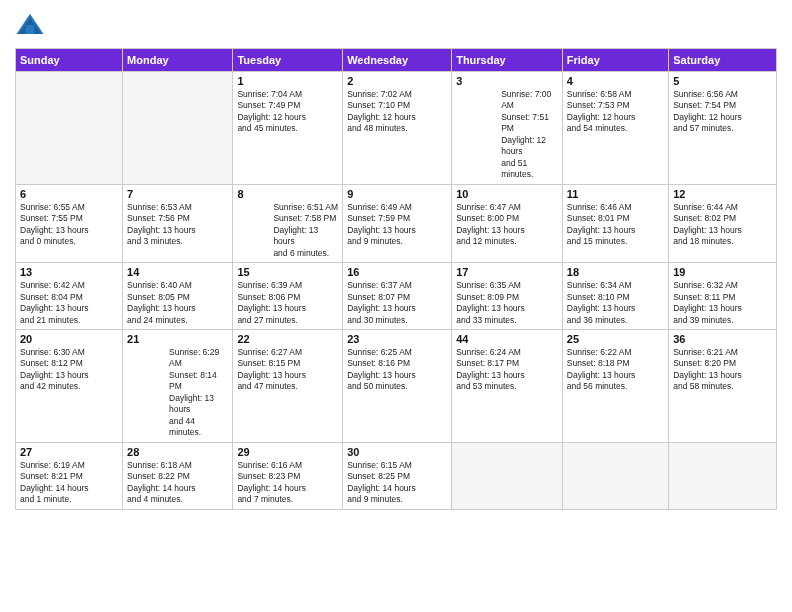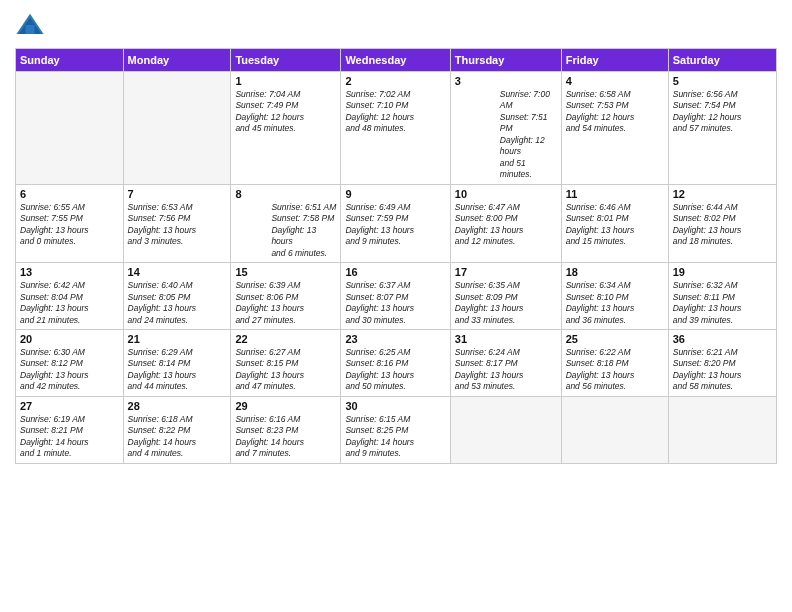--- a/index.html
+++ b/index.html
@@ -80,21 +80,20 @@
       font-size: 11px;
       font-weight: bold;
       color: #111;
       display: block;
       margin-bottom: 2px;
     }
     .day-info {
       font-size: 8.5px;
       color: #222;
       line-height: 1.35;
-      font-style: italic;
     }
   </style>
 </head>
 <body>
 
 <div class="page">
   <div class="header">
     <div class="logo">
       <svg class="logo-icon" viewBox="0 0 40 40">
         <polygon points="20,5 38,32 2,32" fill="#2979bf"></polygon>
@@ -269,41 +268,41 @@
         <tr>
           <td>
             <span class="day-num">20</span>
             <div class="day-info" style="white-space: pre-line;">Sunrise: 6:30 AM
 Sunset: 8:12 PM
 Daylight: 13 hours
 and 42 minutes.</div>
           </td>
           <td>
             <span class="day-num">21</span>
-            <div class="day-info" style="white-space: pre-line;">Sunrise: 6:29 AM
+            <div class="day-info" style="white-space: pre-line; margin-left: 42px;">Sunrise: 6:29 AM
 Sunset: 8:14 PM
 Daylight: 13 hours
 and 44 minutes.</div>
           </td>
           <td>
             <span class="day-num">22</span>
             <div class="day-info" style="white-space: pre-line;">Sunrise: 6:27 AM
 Sunset: 8:15 PM
 Daylight: 13 hours
 and 47 minutes.</div>
           </td>
           <td>
             <span class="day-num">23</span>
             <div class="day-info" style="white-space: pre-line;">Sunrise: 6:25 AM
 Sunset: 8:16 PM
 Daylight: 13 hours
 and 50 minutes.</div>
           </td>
           <td>
-            <span class="day-num">31</span>
+            <span class="day-num">44</span>
             <div class="day-info" style="white-space: pre-line;">Sunrise: 6:24 AM
 Sunset: 8:17 PM
 Daylight: 13 hours
 and 53 minutes.</div>
           </td>
           <td>
             <span class="day-num">25</span>
             <div class="day-info" style="white-space: pre-line;">Sunrise: 6:22 AM
 Sunset: 8:18 PM
 Daylight: 13 hours

